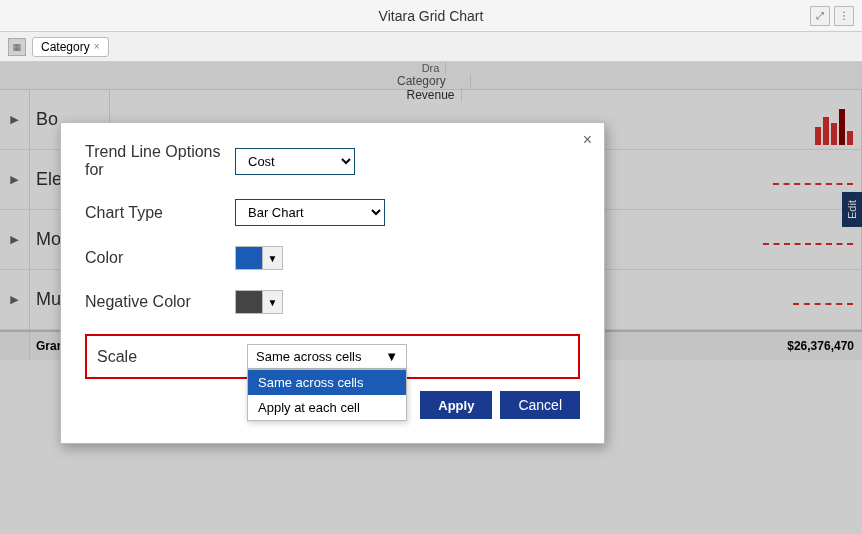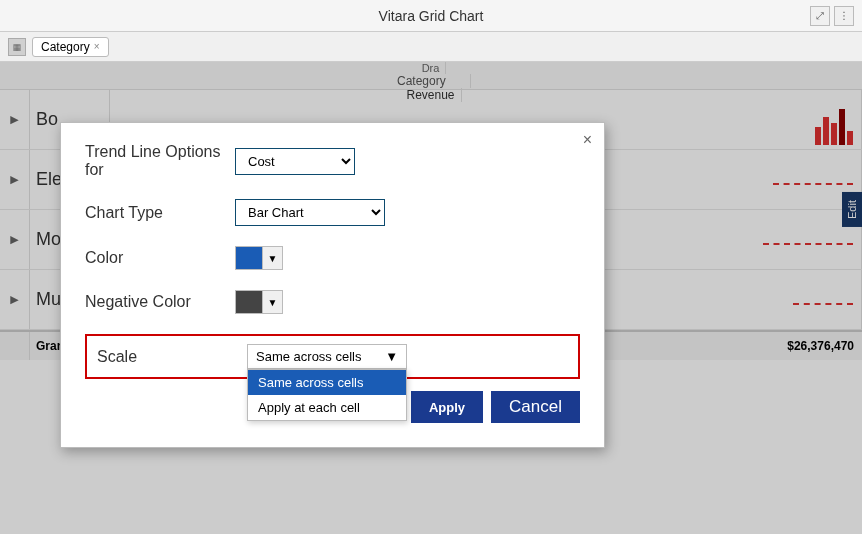--- a/index.html
+++ b/index.html
@@ -368,21 +368,21 @@
       font-size: 13px;
       cursor: pointer;
       font-weight: bold;
       margin-left: 36px;
     }
     .btn-cancel {
       background: #1a3a8f;
       color: white;
       border: none;
       padding: 6px 18px;
-      font-size: 17px;
+      font-size: 14px;
       cursor: pointer;
     }
 
     .grand-total-label {
       width: 110px;
       padding: 0 6px;
       font-size: 12px;
       font-weight: bold;
     }
     .grand-total-value {

